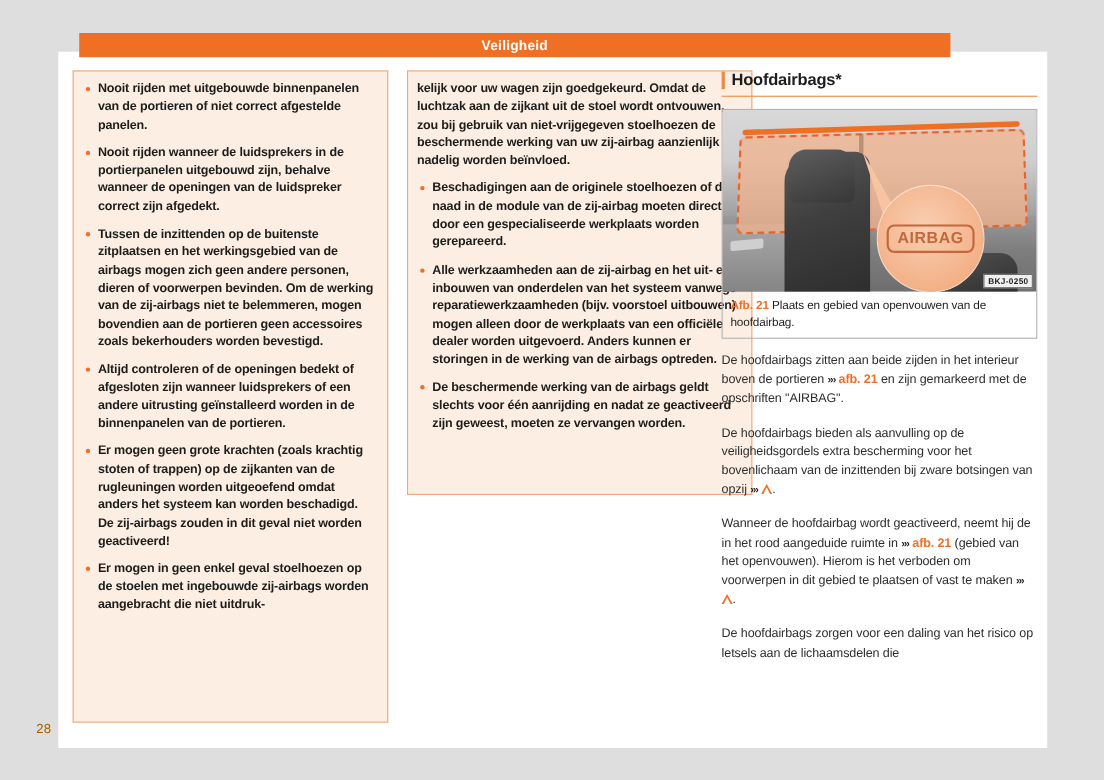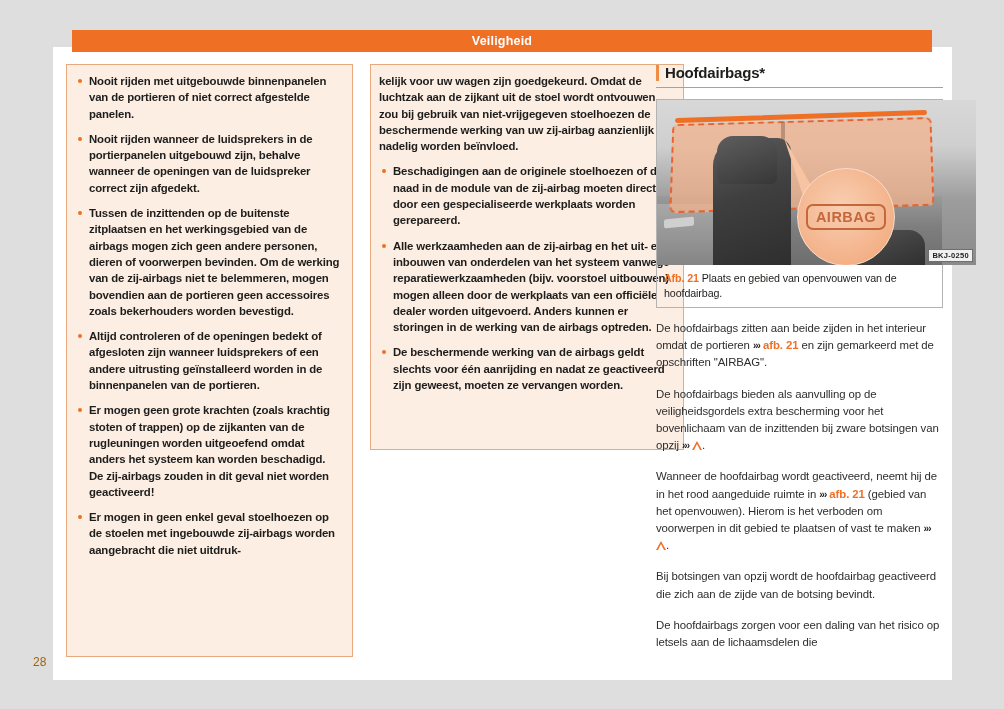--- a/index.html
+++ b/index.html
@@ -18,21 +18,21 @@
     left: 53px;
     top: 47px;
     width: 899px;
     height: 633px;
     background: #ffffff;
   }
   .header-bar {
     position: absolute;
     left: 72px;
     top: 30px;
-    width: 860px;
+    width: 792px;
     height: 22px;
     background: #ef6f25;
     color: #ffffff;
     font-size: 12.5px;
     font-weight: bold;
     letter-spacing: 0.2px;
     display: flex;
     align-items: center;
     justify-content: center;
   }
@@ -118,21 +118,21 @@
     letter-spacing: -0.2px;
   }
 
   .figure {
     border: 1px solid #b3b3b3;
     box-sizing: border-box;
     width: 287px;
   }
   .figure-img {
     position: relative;
-    width: 319px;
+    width: 285px;
     height: 165px;
     overflow: hidden;
     background: linear-gradient(180deg,#d8d8d8 0%,#cfcfcf 28%,#9d9d9d 60%,#8a8a8a 100%);
   }
   .cabin-dark {
     position: absolute;
     left: 0; top: 96px; width: 285px; height: 69px;
     background: linear-gradient(180deg,#9a9a9a 0%,#7e7e7e 45%,#6e6e6e 100%);
   }
   .door-panel {
@@ -337,34 +337,33 @@
       <div class="img-code">BKJ-0250</div>
     </div>
     <div class="figure-caption">
       <span class="afb">Afb. 21</span>
       <span>Plaats en gebied van openvouwen van de hoofdairbag.</span>
     </div>
   </div>
 
   <div class="body-text">
     <p>
-      <span>De hoofdairbags zitten aan beide zijden in het interieur omdat de portieren</span>
+      <span>De hoofdairbags zitten aan beide zijden in het interieur boven de portieren</span>
       <span class="chev">›››</span>
       <span class="ref">afb. 21</span>
       <span>en zijn gemarkeerd met de opschriften "AIRBAG".</span>
     </p>
     <p>
       <span>De hoofdairbags bieden als aanvulling op de veiligheidsgordels extra bescherming voor het bovenlichaam van de inzittenden bij zware botsingen van opzij</span>
       <span class="chev">›››</span>
       <span class="warn-tri"></span><span>.</span>
     </p>
     <p>
       <span>Wanneer de hoofdairbag wordt geactiveerd, neemt hij de in het rood aangeduide ruimte in</span>
       <span class="chev">›››</span>
       <span class="ref">afb. 21</span>
       <span>(gebied van het openvouwen). Hierom is het verboden om voorwerpen in dit gebied te plaatsen of vast te maken</span>
       <span class="chev">›››</span>
       <span class="warn-tri"></span><span>.</span>
     </p>
-    <p>Bij botsingen van opzij wordt de hoofdairbag geactiveerd die zich aan de zijde van de botsing bevindt.</p>
     <p>De hoofdairbags zorgen voor een daling van het risico op letsels aan de lichaamsdelen die</p>
   </div>
 </div>
 
 </body></html>

